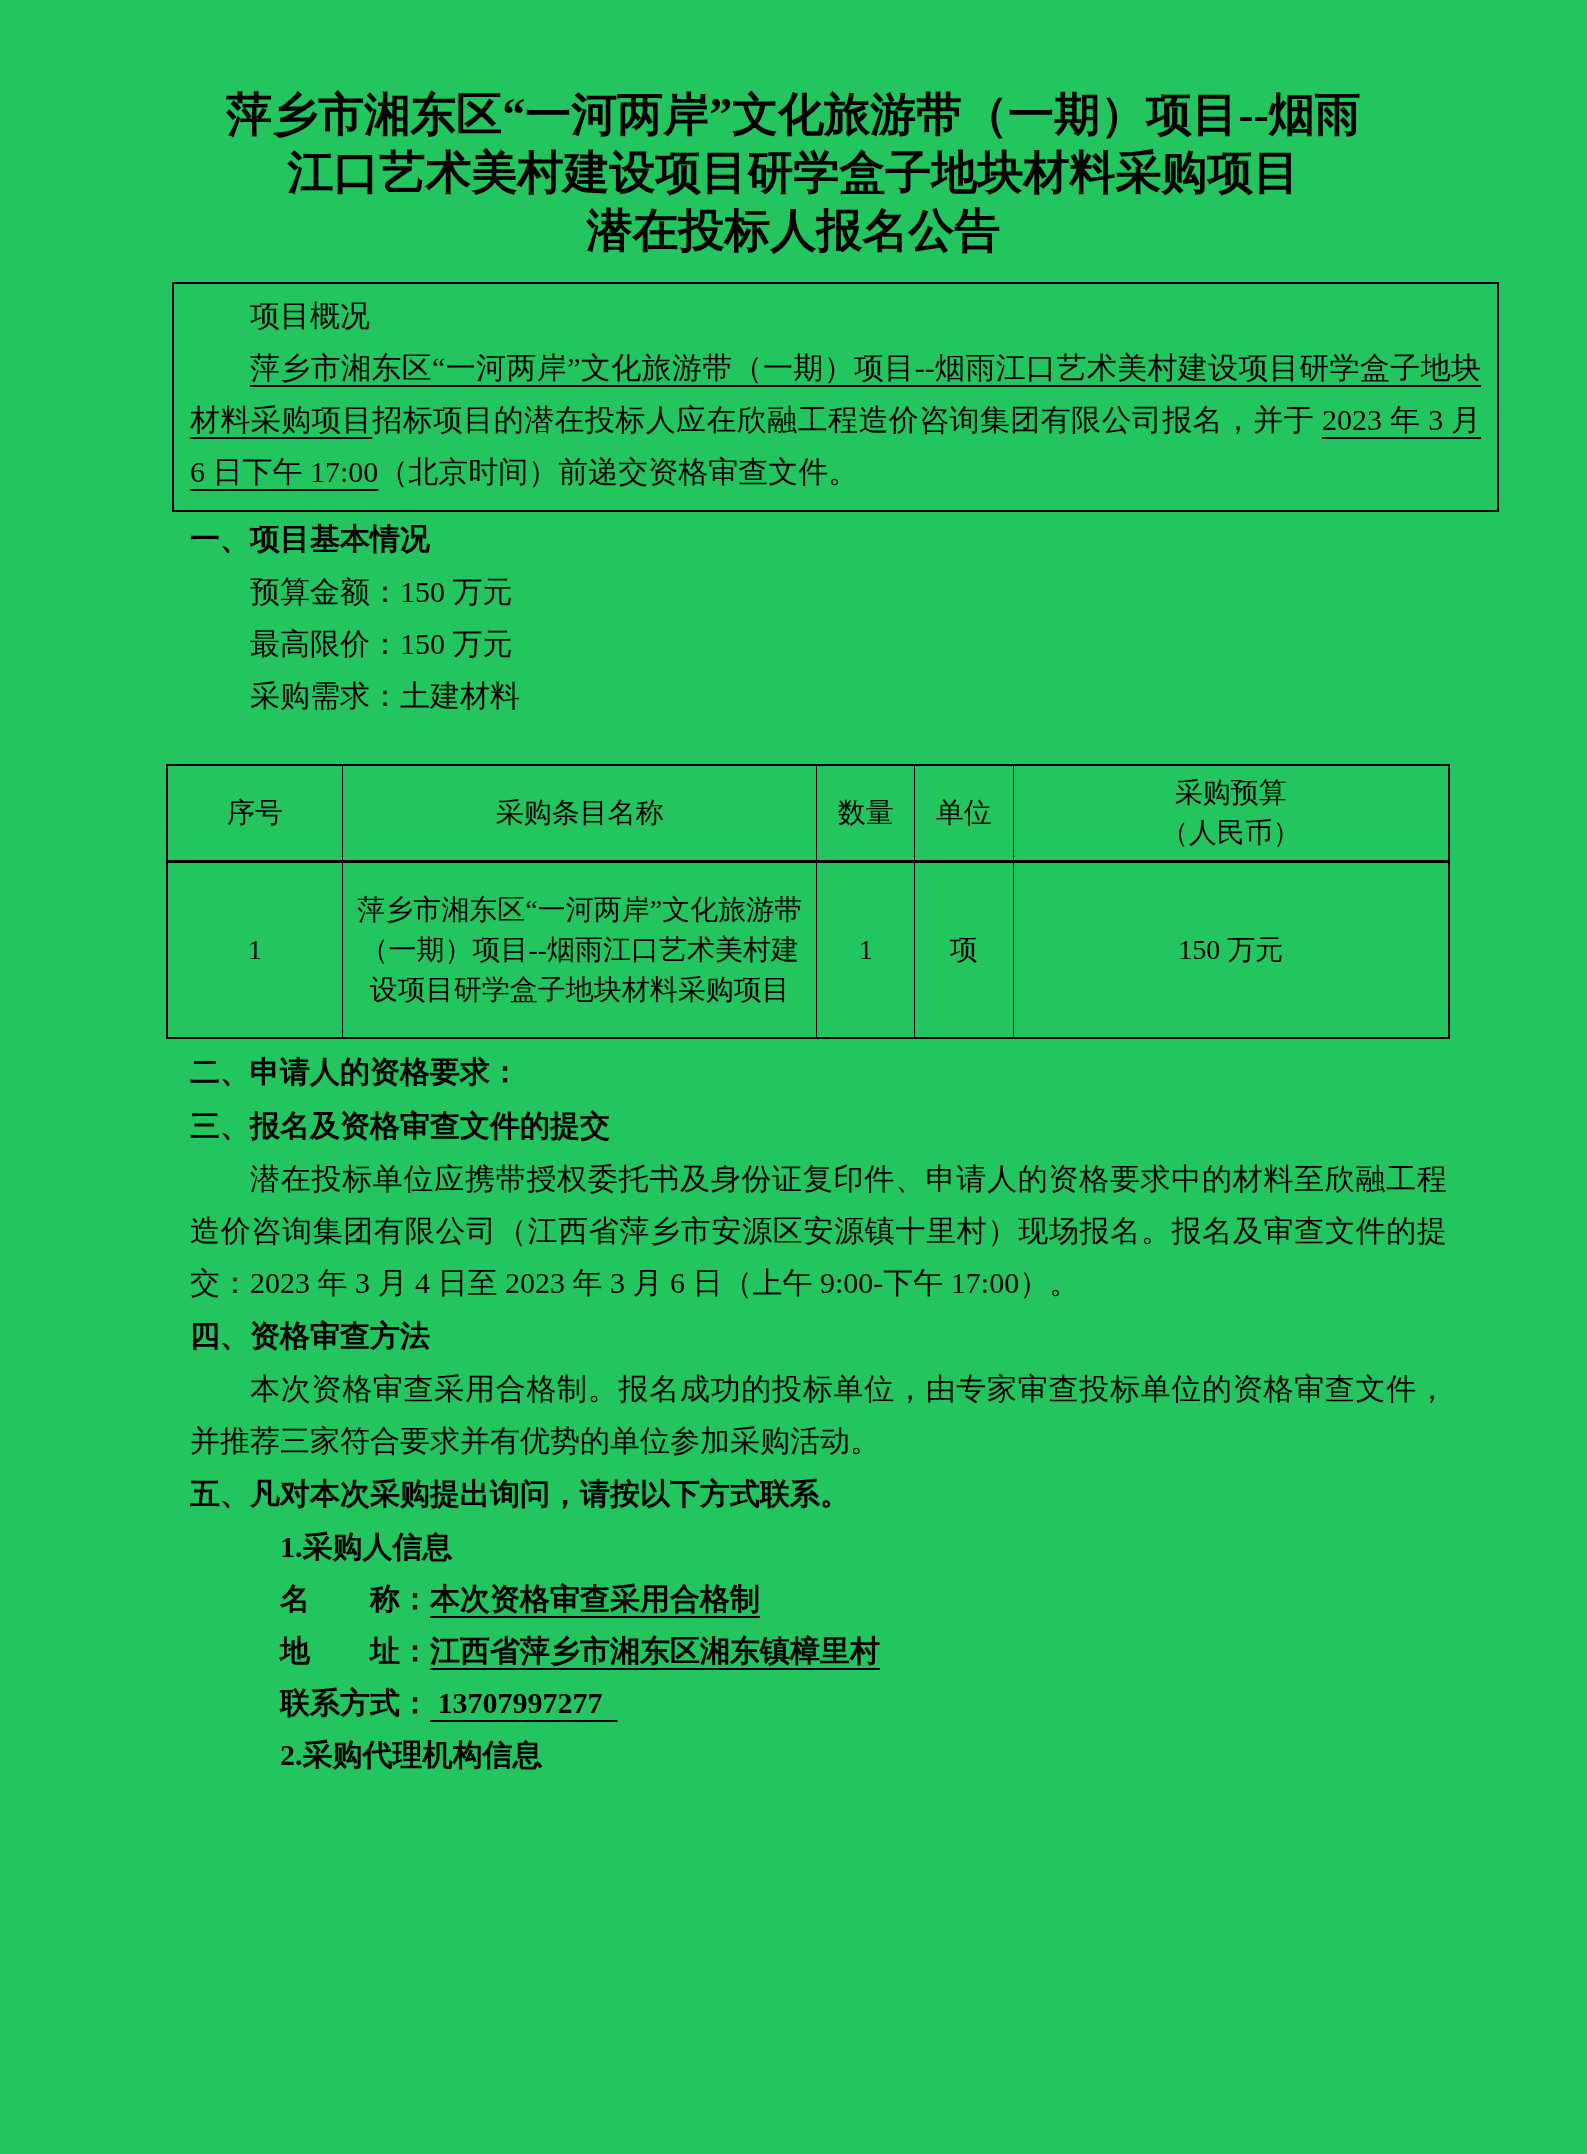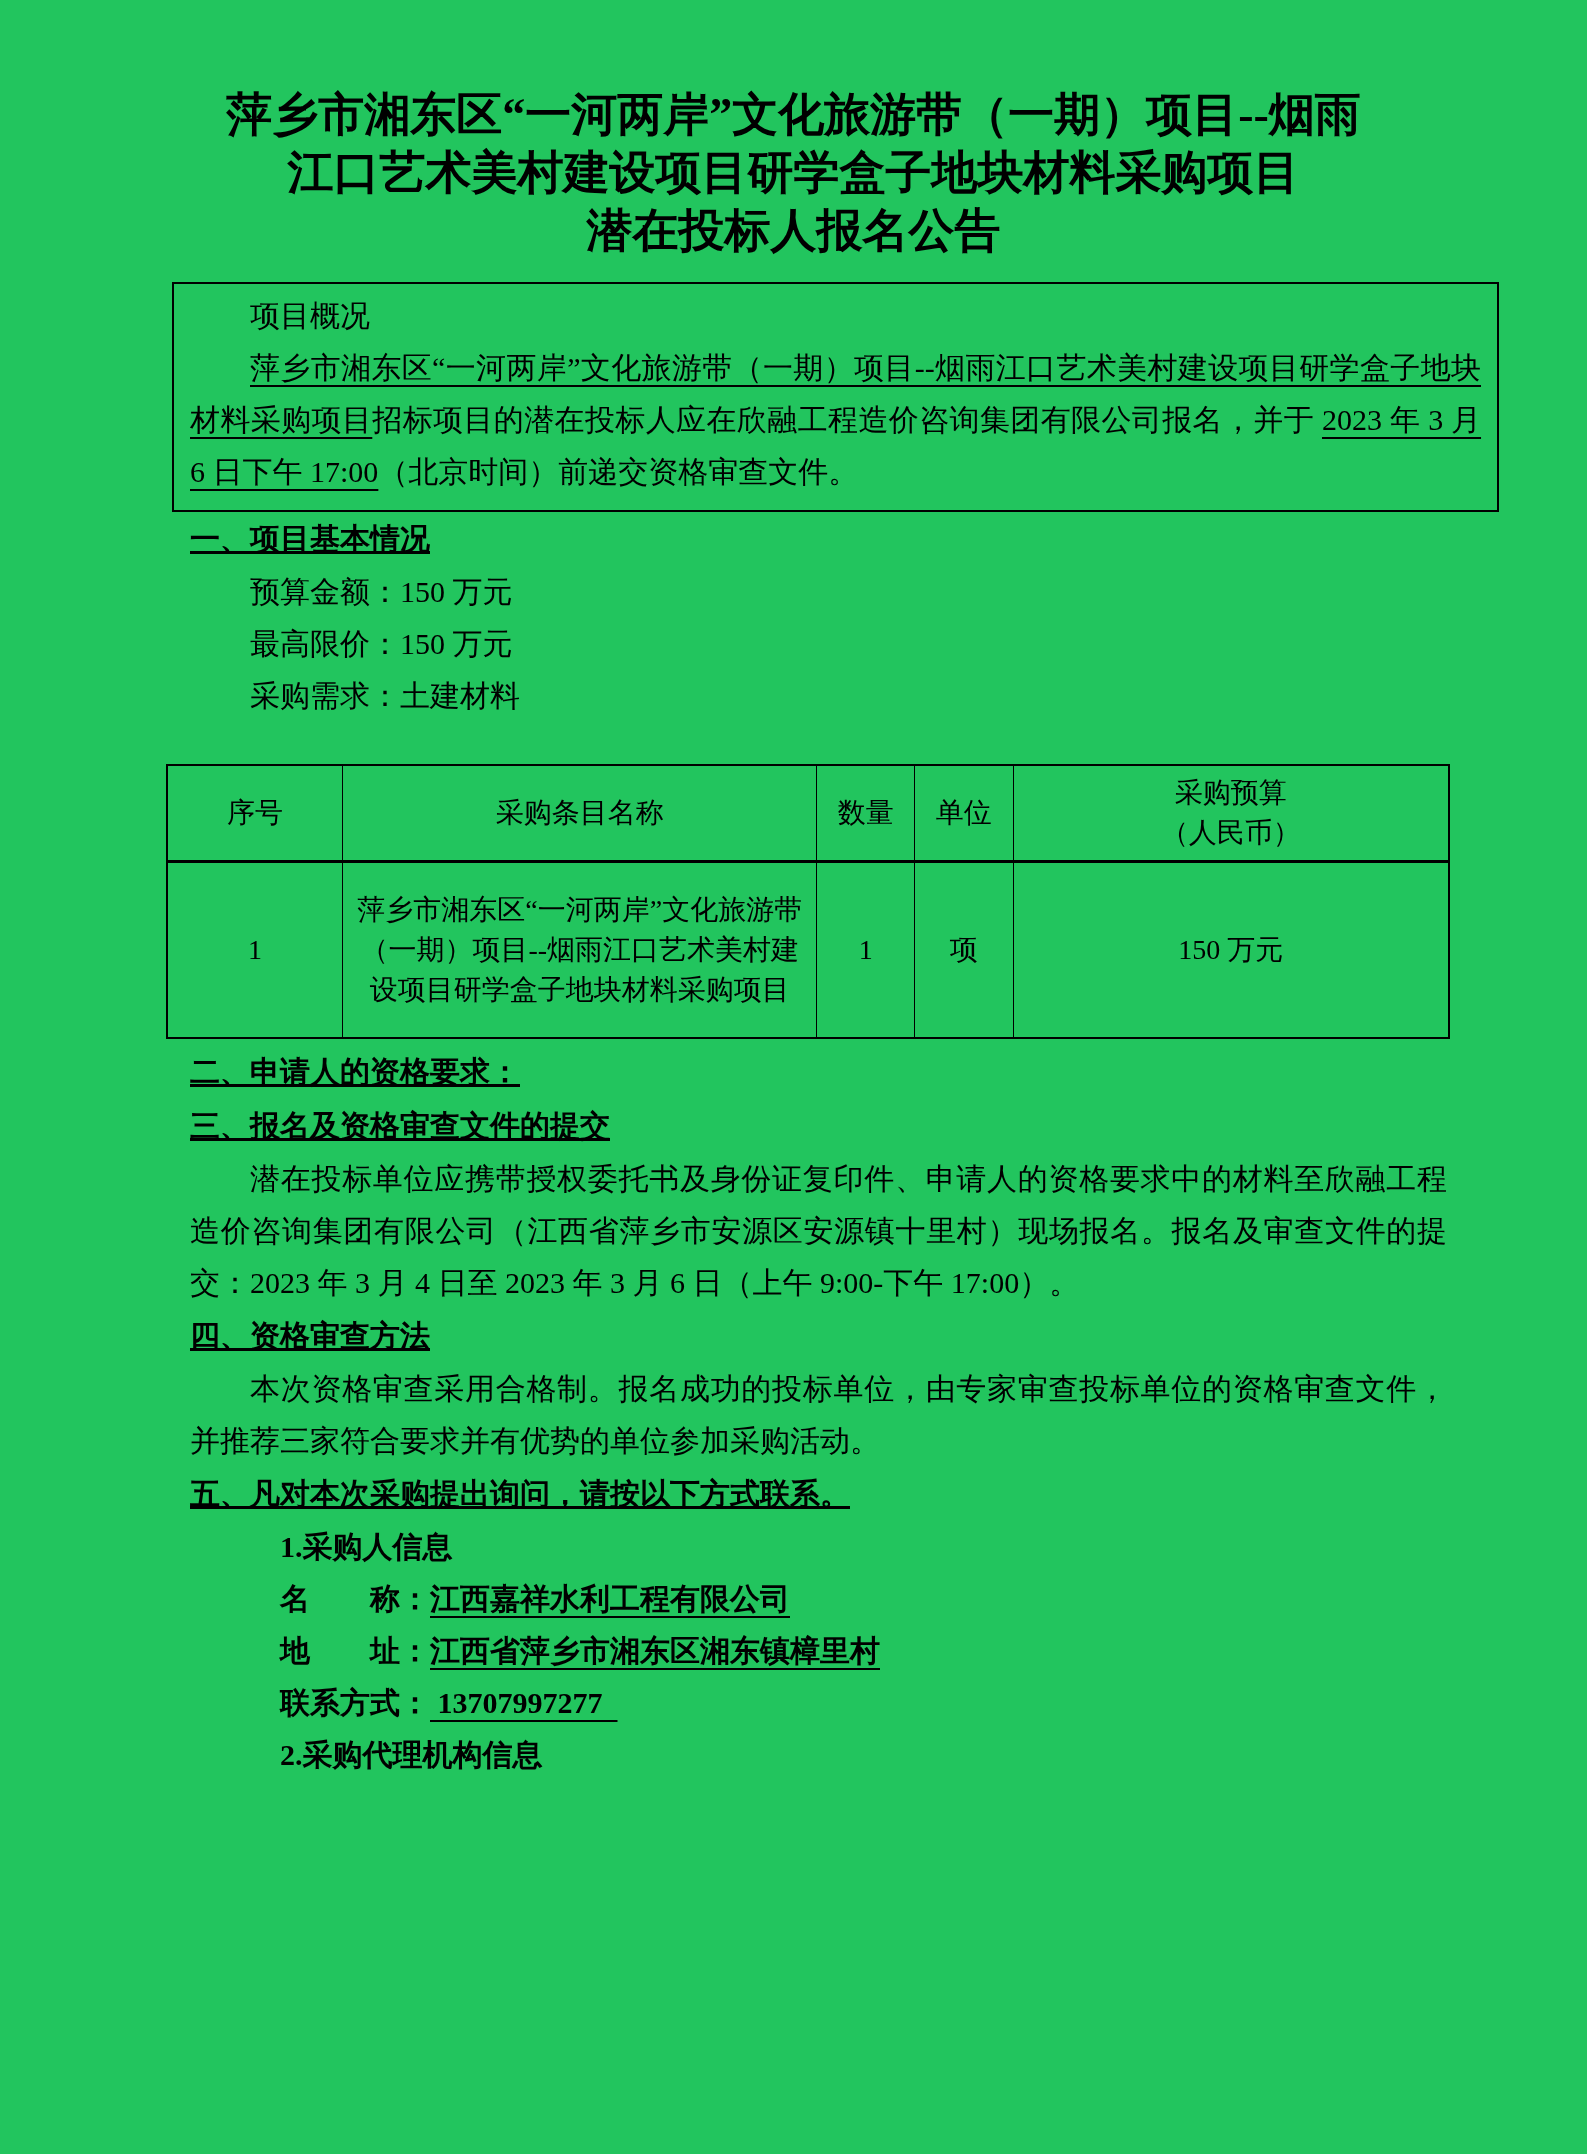--- a/index.html
+++ b/index.html
@@ -34,21 +34,20 @@
     text-decoration: underline;
     text-underline-offset: 7px;
     text-decoration-thickness: 2px;
   }
   .sect-heading {
     margin: 0 140px 0 190px;
     font-family: "Liberation Sans", sans-serif;
     font-weight: bold;
     font-size: 30px;
     line-height: 54px;
-    text-decoration: underline;
   }
   .body-block {
     margin: 0 140px 0 190px;
     font-size: 30px;
     line-height: 52px;
   }
   .para { text-indent: 2em; text-align: justify; margin: 0; }
   .plain-line { text-indent: 2em; margin: 0; }
   .list-line { text-indent: 2em; margin: 0; }
   .purchase-table {
@@ -135,20 +134,20 @@
   </div>
 
   <div class="sect-heading">四、资格审查方法</div>
   <div class="body-block">
     <p class="para">本次资格审查采用合格制。报名成功的投标单位，由专家审查投标单位的资格审查文件，并推荐三家符合要求并有优势的单位参加采购活动。</p>
   </div>
 
   <div class="sect-heading">五、凡对本次采购提出询问，请按以下方式联系。</div>
   <div class="body-block">
     <p class="s5-line">1.采购人信息</p>
-    <p class="s5-line"><span>名　　称：</span><span class="u">江西嘉祥水利工程有限公司</span></p>
+    <p class="s5-line"><span>名　　称：</span><span class="u">本次资格审查采用合格制</span></p>
     <p class="s5-line"><span>地　　址：</span><span class="u">江西省萍乡市湘东区湘东镇樟里村</span></p>
     <p class="s5-line"><span>联系方式：</span><span class="u">&nbsp;13707997277&nbsp;&nbsp;</span></p>
     <p class="s5-line">2.采购代理机构信息</p>
 
   </div>
 
 </div>
 
 </body></html>

